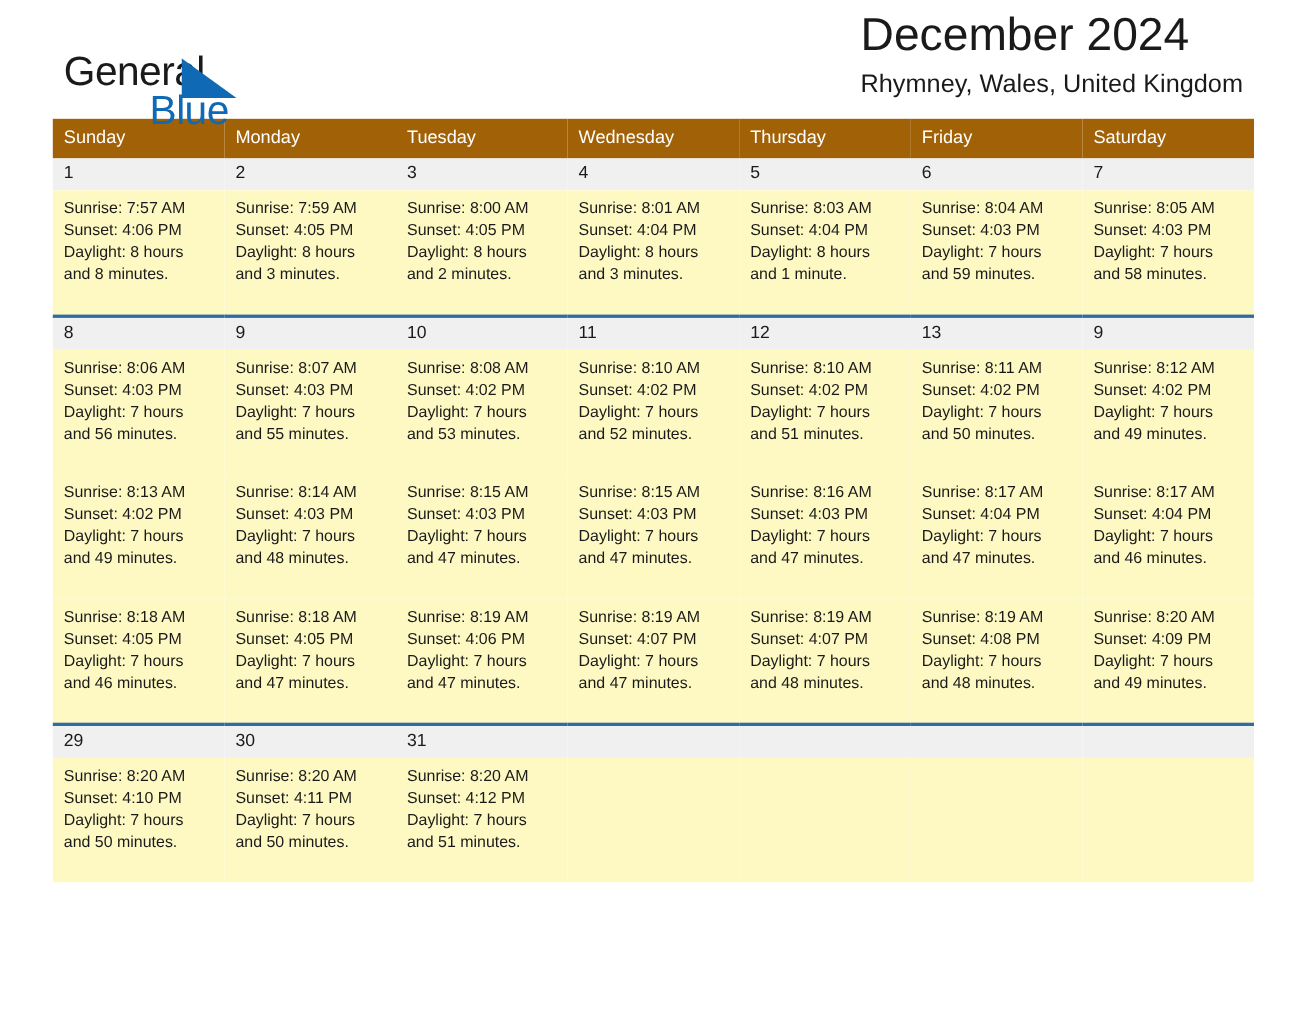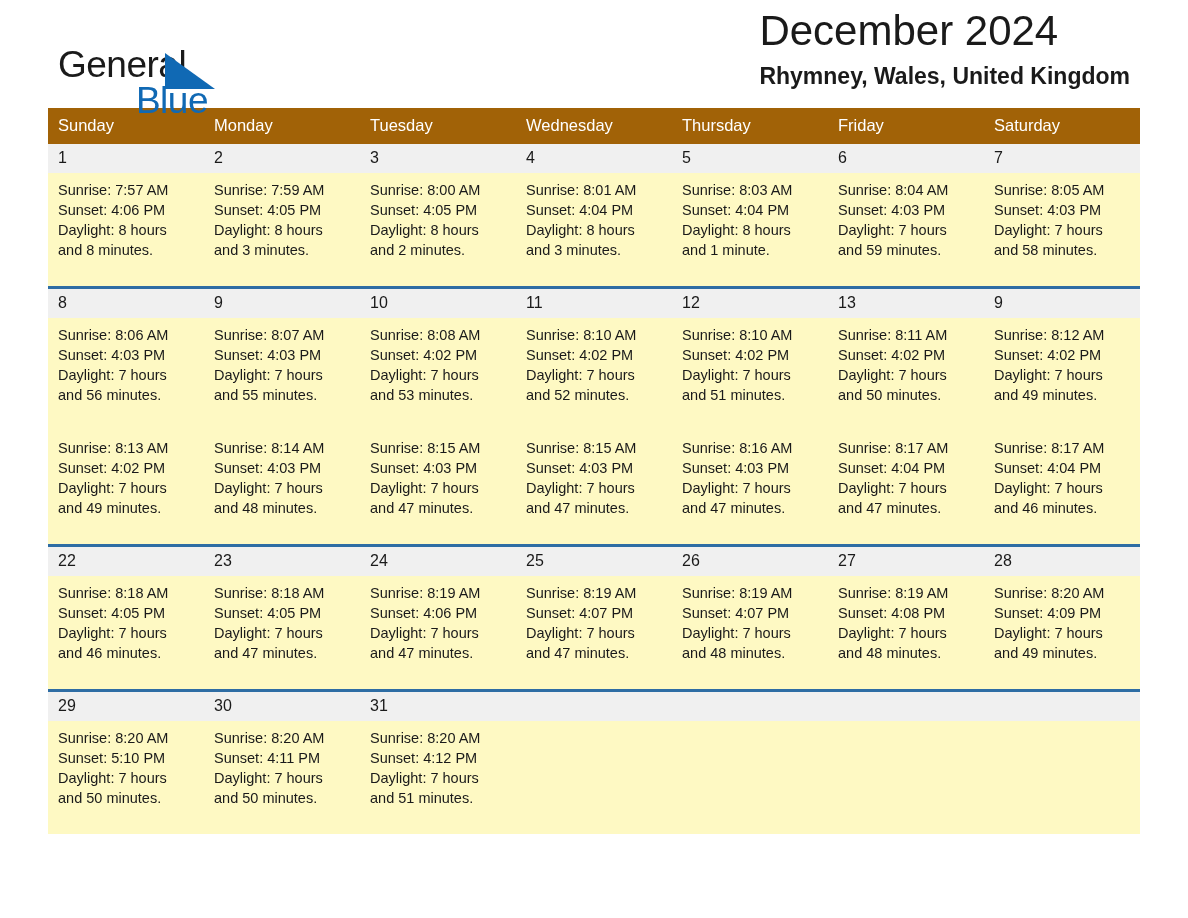--- a/index.html
+++ b/index.html
@@ -67,21 +67,21 @@
     line-height: 1.18;
     font-weight: normal;
     margin: 0;
     white-space: nowrap;
   }
   .cal-subtitle {
     font-size: 23px;
     color: #1a1a1a;
     line-height: 1.3;
     margin: 6px 0 0 0;
-    font-weight: bold;
+    font-weight: normal;
     white-space: nowrap;
   }
 
   
   .calendar {
     width: 1092px;
     border-collapse: collapse;
     table-layout: fixed;
   }
   .calendar th {
@@ -304,29 +304,20 @@
           <div class="info-line">and 47 minutes.</div>
         </td>
         <td>
           <div class="info-line">Sunrise: 8:17 AM</div>
           <div class="info-line">Sunset: 4:04 PM</div>
           <div class="info-line">Daylight: 7 hours</div>
           <div class="info-line">and 46 minutes.</div>
         </td>
       </tr>
 
-      <tr class="daynum-row">
-        <td>22</td>
-        <td>23</td>
-        <td>24</td>
-        <td>25</td>
-        <td>26</td>
-        <td>27</td>
-        <td>28</td>
-      </tr>
       <tr class="info-row">
         <td>
           <div class="info-line">Sunrise: 8:18 AM</div>
           <div class="info-line">Sunset: 4:05 PM</div>
           <div class="info-line">Daylight: 7 hours</div>
           <div class="info-line">and 46 minutes.</div>
         </td>
         <td>
           <div class="info-line">Sunrise: 8:18 AM</div>
           <div class="info-line">Sunset: 4:05 PM</div>
@@ -370,21 +361,21 @@
         <td>30</td>
         <td>31</td>
         <td></td>
         <td></td>
         <td></td>
         <td></td>
       </tr>
       <tr class="info-row">
         <td>
           <div class="info-line">Sunrise: 8:20 AM</div>
-          <div class="info-line">Sunset: 5:10 PM</div>
+          <div class="info-line">Sunset: 4:10 PM</div>
           <div class="info-line">Daylight: 7 hours</div>
           <div class="info-line">and 50 minutes.</div>
         </td>
         <td>
           <div class="info-line">Sunrise: 8:20 AM</div>
           <div class="info-line">Sunset: 4:11 PM</div>
           <div class="info-line">Daylight: 7 hours</div>
           <div class="info-line">and 50 minutes.</div>
         </td>
         <td>

